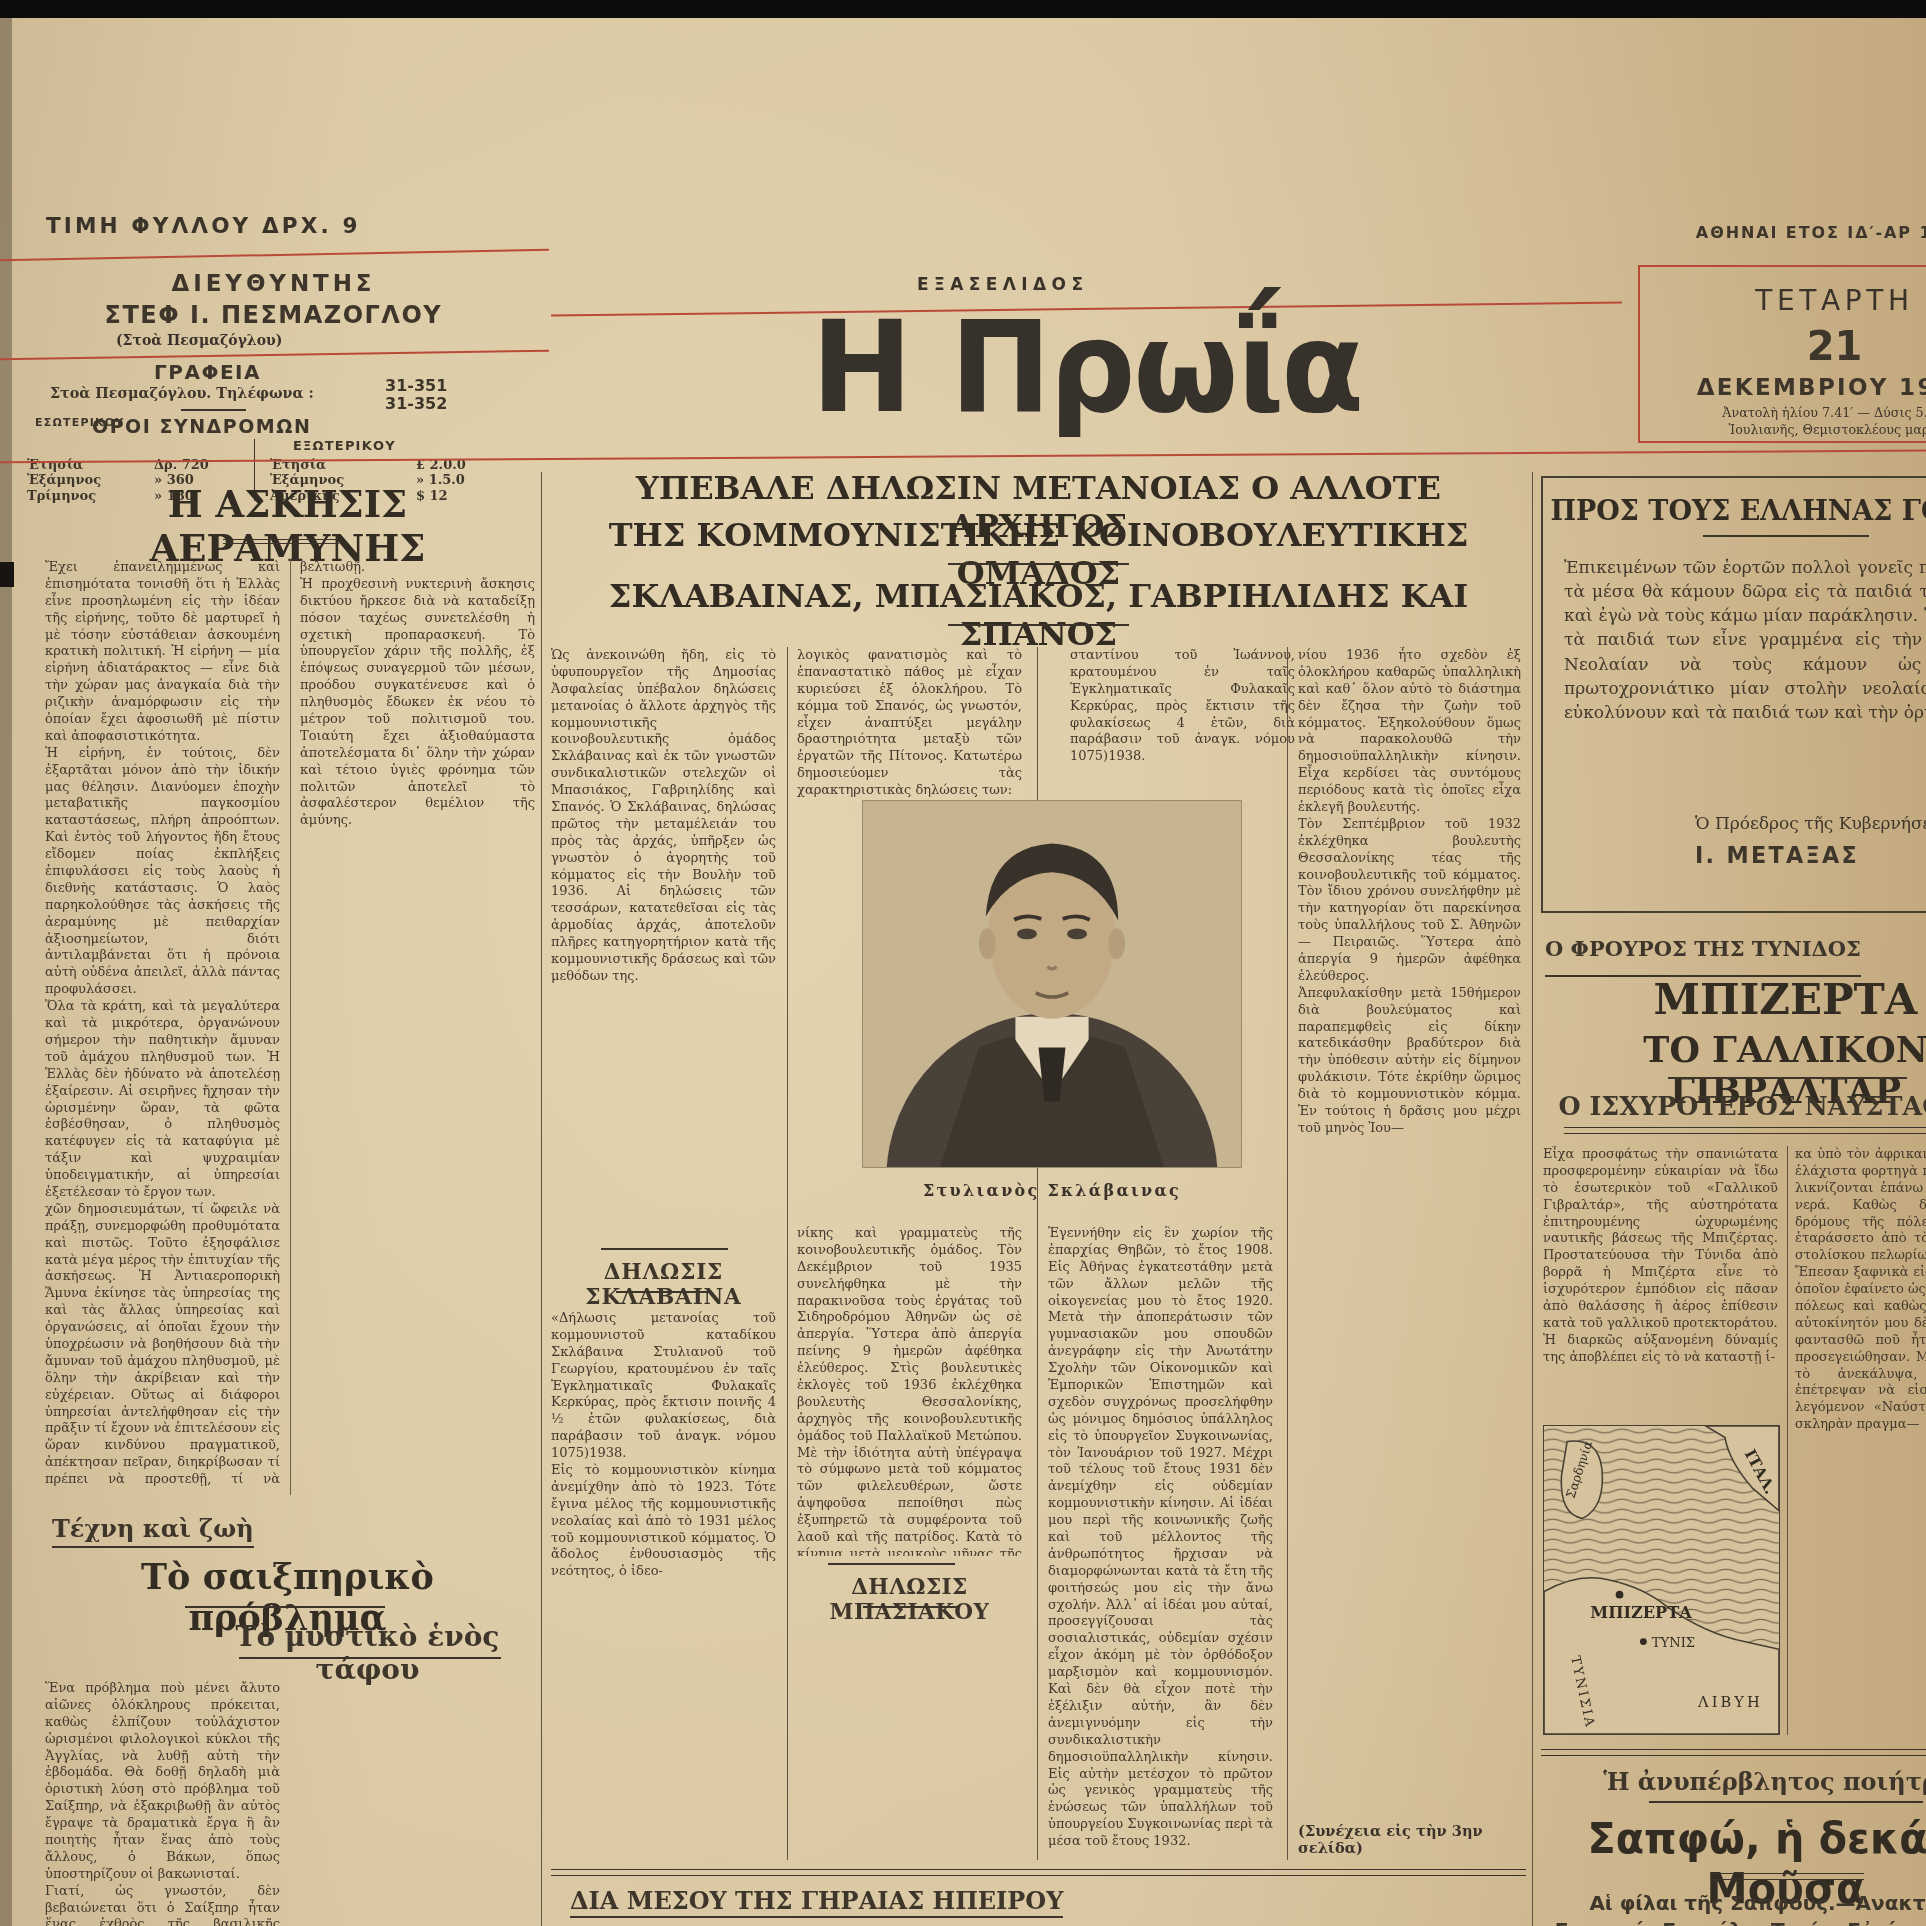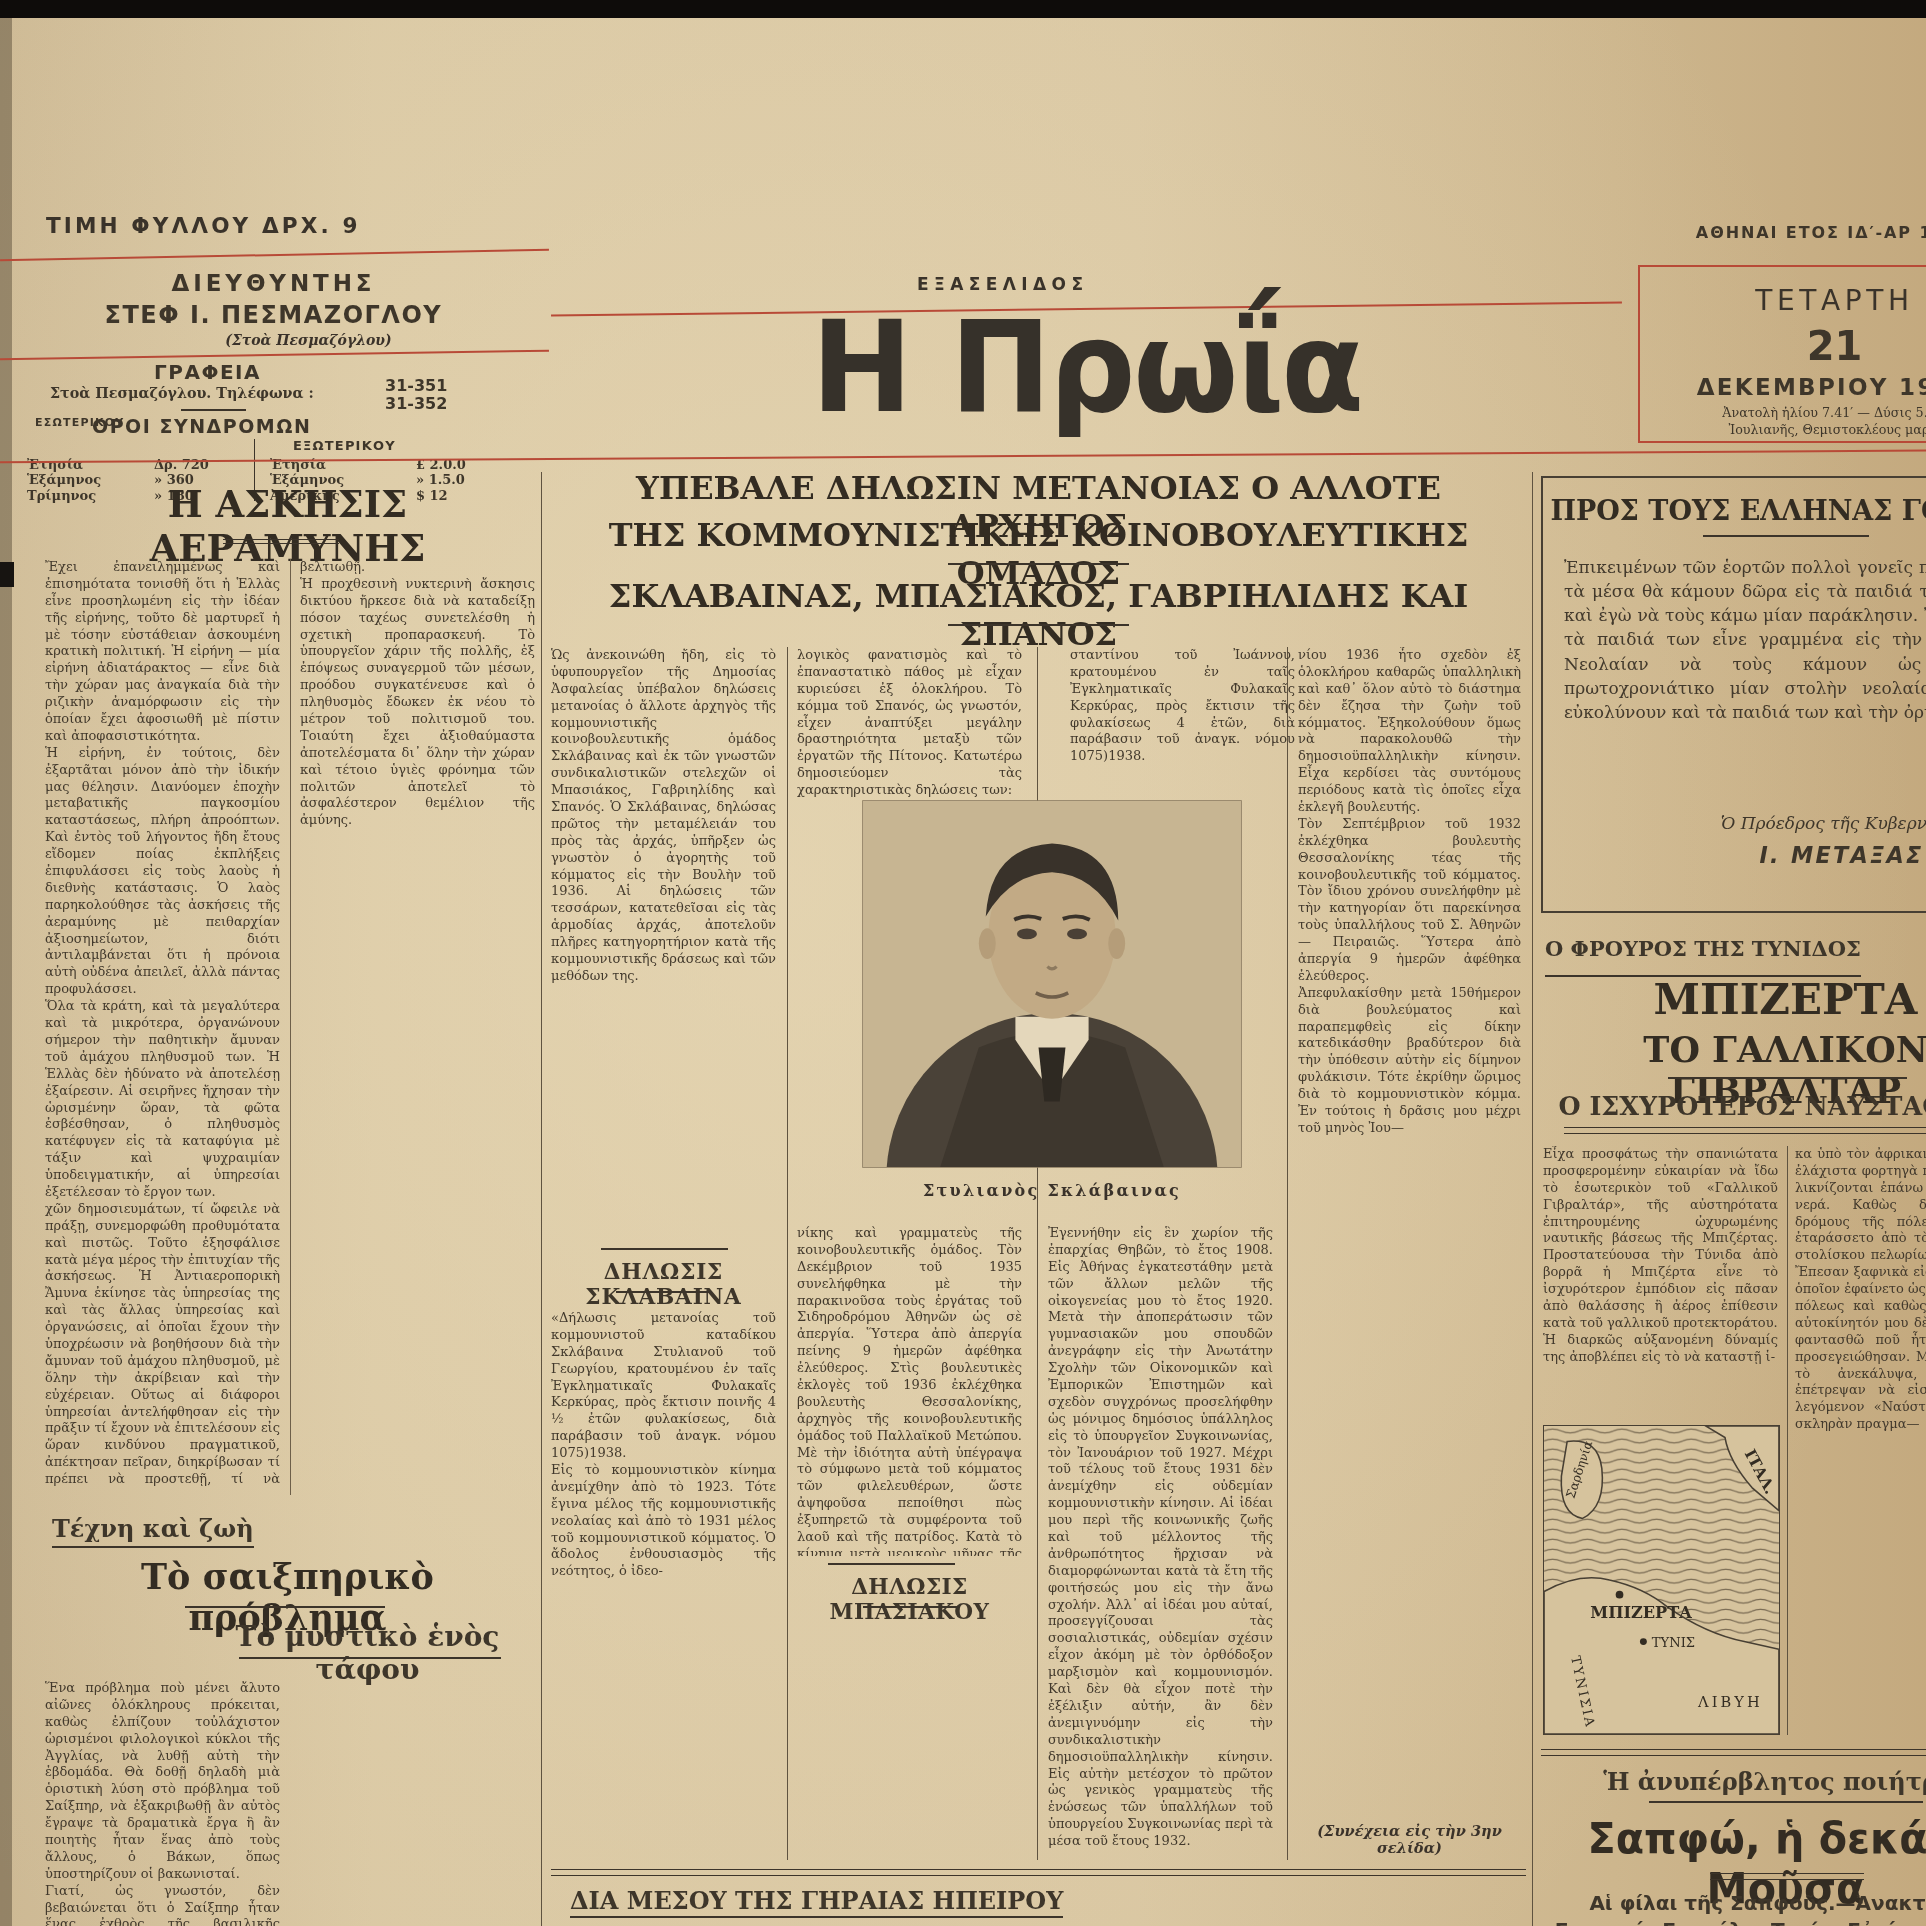--- a/index.html
+++ b/index.html
@@ -11,21 +11,21 @@
     font-family:"DejaVu Serif","DejaVu Sans",serif;color:#3e362a;}
   .abs{position:absolute;}
   .ser{font-family:"DejaVu Serif","DejaVu Sans",serif;}
   .sans{font-family:"DejaVu Sans","DejaVu Serif",sans-serif;}
   .body-txt{font-size:13px;line-height:1.3;text-align:justify;white-space:pre-line;
     overflow:hidden;color:#42392c;}
   .cols2{column-count:2;column-gap:20px;column-rule:0.8px solid #6d5f49;column-fill:auto;}
   .rule-v{background:#5f5340;width:0.8px;}
   .red{background:#b84a37;}
   .center{text-align:center;}
-  .right{text-align:center;font-style:italic;}
+  .right{text-align:left;}
   .head-underline{height:1.9px;background:#3c342a;}
   .dbl{border-top:1.5px solid #3c342a;border-bottom:1.5px solid #3c342a;height:3.1px;background:transparent;}
   .cap{font-weight:bold;color:#3a322a;}
 </style>
 </head>
 <body>
 
 <div class="page">
 
   <div class="abs" style="left:0;top:0;width:2069px;height:17.7px;background:#0e0c0a;"></div>

